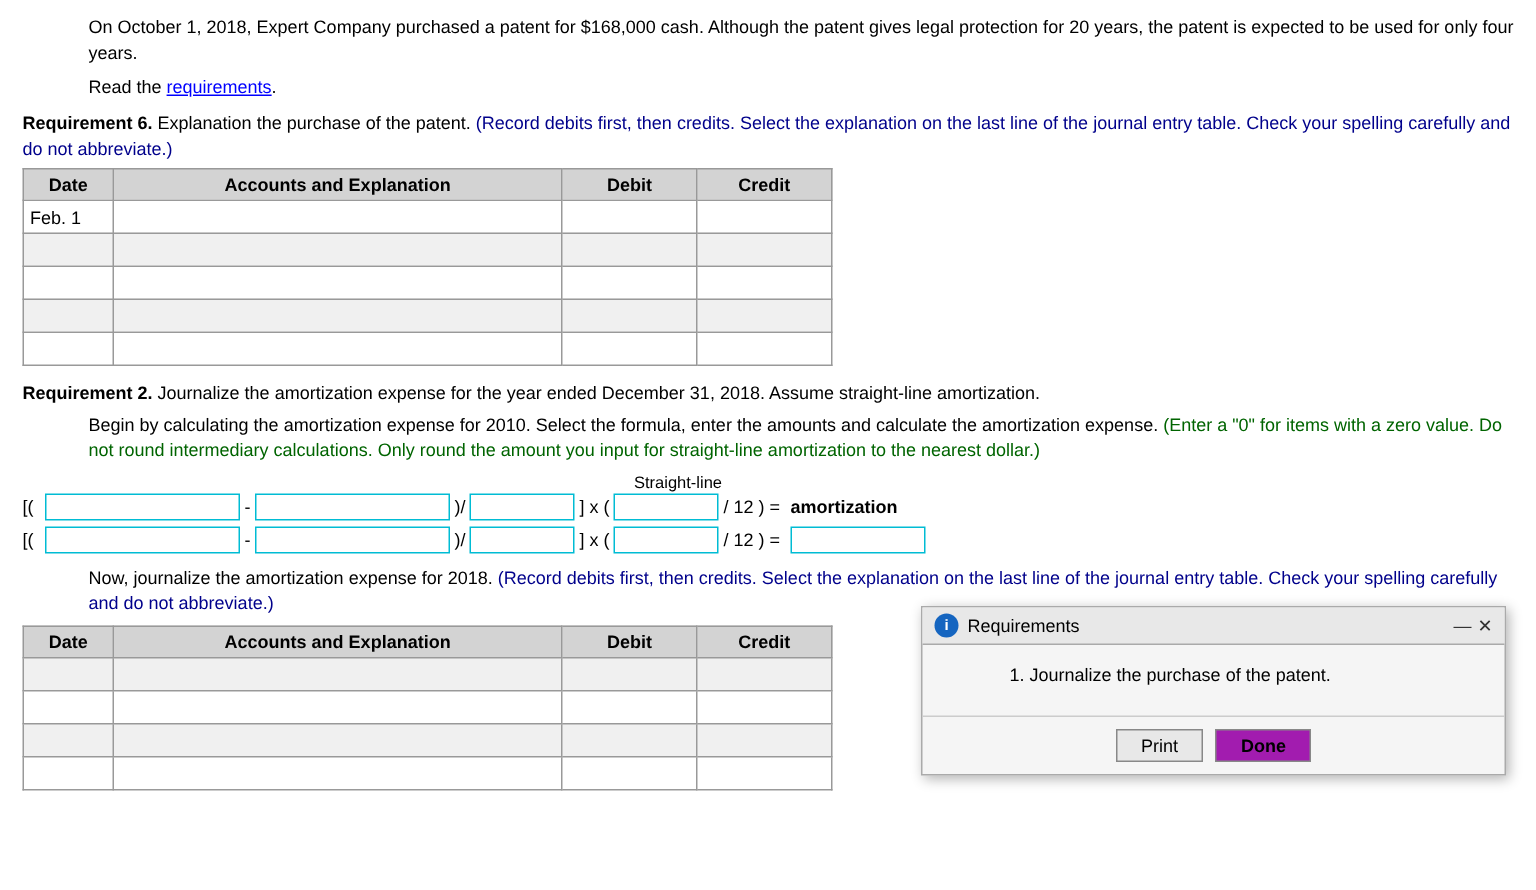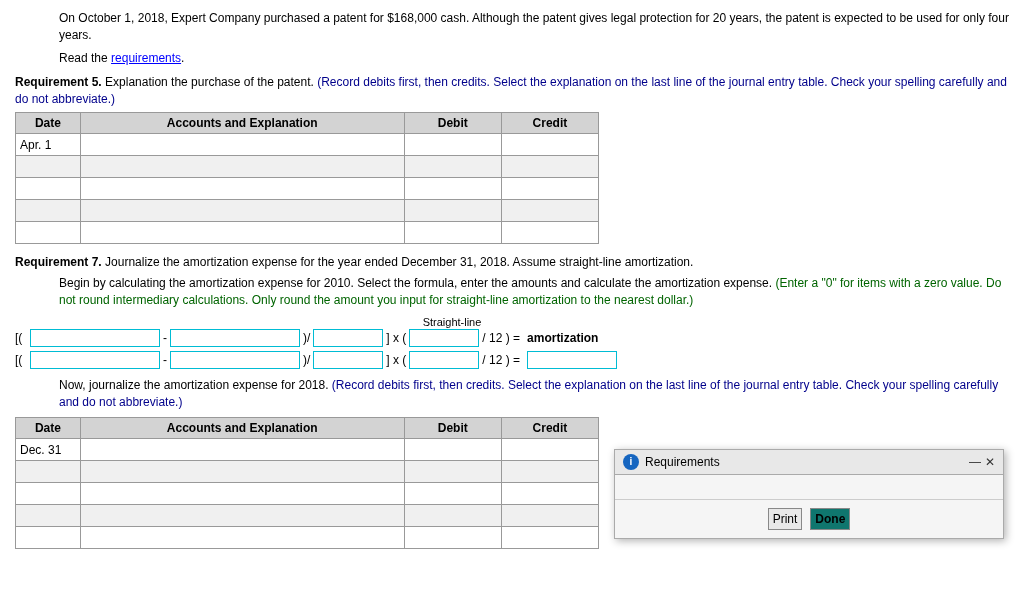--- a/index.html
+++ b/index.html
@@ -12,21 +12,21 @@
       position: relative;
     }
     p { margin-bottom: 6px; line-height: 1.4; margin-left: 44px; }
     a { color: #00f; }
     .req-label { font-weight: bold; }
     .instruction { color: #00008b; }
     .green-instruction { color: #006400; }
 
     table.journal {
       border-collapse: collapse;
-      width: 584px;
+      width: 540px;
       margin-bottom: 10px;
       font-size: 12px;
     }
     table.journal th {
       border: 1px solid #999;
       padding: 3px 6px;
       background: #d3d3d3;
       text-align: center;
       font-weight: bold;
     }
@@ -130,28 +130,28 @@
       line-height: 1.6;
     }
     .popup-footer {
       display: flex;
       justify-content: center;
       gap: 8px;
       padding: 8px;
       border-top: 1px solid #ccc;
     }
     .popup-btn {
-      padding: 3px 4px;
+      padding: 3px 16px;
       font-size: 12px;
       border: 1px solid #888;
       background: #e8e8e8;
       cursor: pointer;
     }
     .popup-btn.done {
-      background: #0f766e;
+      background: #a21caf;
       font-weight: bold;
     }
     .info-circle {
       display: inline-flex;
       align-items: center;
       justify-content: center;
       width: 16px;
       height: 16px;
       background: #1565c0;
       border-radius: 50%;
@@ -171,35 +171,35 @@
   </style>
 </head>
 <body>
 
 <p>On October 1, 2018, Expert Company purchased a patent for $168,000 cash. Although the patent gives legal protection for 20 years, the patent is expected to be used for only four years.</p>
 <p>
   Read the <a href="#">requirements</a><span>.</span>
 </p>
 
 <p class="section-title">
-  <span class="req-label">Requirement 5.</span><span> Explanation the purchase of the patent.</span><span class="instruction"> (Record debits first, then credits. Select the explanation on the last line of the journal entry table. Check your spelling carefully and do not abbreviate.)</span>
+  <span class="req-label">Requirement 6.</span><span> Explanation the purchase of the patent.</span><span class="instruction"> (Record debits first, then credits. Select the explanation on the last line of the journal entry table. Check your spelling carefully and do not abbreviate.)</span>
 </p>
 
 <table class="journal">
   <thead>
     <tr>
       <th>Date</th>
       <th>Accounts and Explanation</th>
       <th>Debit</th>
       <th>Credit</th>
     </tr>
   </thead>
   <tbody>
     <tr>
-      <td class="date-col">Apr. 1</td>
+      <td class="date-col">Feb. 1</td>
       <td class="acct-col"><input type="text" style="width: 100%; border: none; outline: none;"></td>
       <td class="debit-col"><input type="text" style="width: 100%; border: none; outline: none;"></td>
       <td class="credit-col"><input type="text" style="width: 100%; border: none; outline: none;"></td>
     </tr>
     <tr class="shaded">
       <td class="date-col"></td>
       <td class="acct-col"><input type="text" style="width: 100%; border: none; outline: none; background: transparent;"></td>
       <td class="debit-col"><input type="text" style="width: 100%; border: none; outline: none; background: transparent;"></td>
       <td class="credit-col"><input type="text" style="width: 100%; border: none; outline: none; background: transparent;"></td>
     </tr>
@@ -218,21 +218,21 @@
     <tr>
       <td class="date-col"></td>
       <td class="acct-col"><input type="text" style="width: 100%; border: none; outline: none;"></td>
       <td class="debit-col"><input type="text" style="width: 100%; border: none; outline: none;"></td>
       <td class="credit-col"><input type="text" style="width: 100%; border: none; outline: none;"></td>
     </tr>
   </tbody>
 </table>
 
 <p class="section-title">
-  <span class="req-label">Requirement 7.</span><span> Journalize the amortization expense for the year ended December 31, 2018. Assume straight-line amortization.</span>
+  <span class="req-label">Requirement 2.</span><span> Journalize the amortization expense for the year ended December 31, 2018. Assume straight-line amortization.</span>
 </p>
 
 <p>
   <span>Begin by calculating the amortization expense for 2010. Select the formula, enter the amounts and calculate the amortization expense.</span><span class="green-instruction"> (Enter a "0" for items with a zero value. Do not round intermediary calculations. Only round the amount you input for straight-line amortization to the nearest dollar.)</span>
 </p>
 
 <div class="formula-container">
   <div style="display:flex; justify-content:center; padding-right:120px; font-size:11px; margin-bottom:1px;">
     <span>Straight-line</span>
   </div>
@@ -271,26 +271,20 @@
 <table class="journal">
   <thead>
     <tr>
       <th>Date</th>
       <th>Accounts and Explanation</th>
       <th>Debit</th>
       <th>Credit</th>
     </tr>
   </thead>
   <tbody>
-    <tr>
-      <td class="date-col">Dec. 31</td>
-      <td class="acct-col"><input type="text" style="width: 100%; border: none; outline: none;"></td>
-      <td class="debit-col"><input type="text" style="width: 100%; border: none; outline: none;"></td>
-      <td class="credit-col"><input type="text" style="width: 100%; border: none; outline: none;"></td>
-    </tr>
     <tr class="shaded">
       <td class="date-col"></td>
       <td class="acct-col"><input type="text" style="width: 100%; border: none; outline: none; background: transparent;"></td>
       <td class="debit-col"><input type="text" style="width: 100%; border: none; outline: none; background: transparent;"></td>
       <td class="credit-col"><input type="text" style="width: 100%; border: none; outline: none; background: transparent;"></td>
     </tr>
     <tr>
       <td class="date-col"></td>
       <td class="acct-col"><input type="text" style="width: 100%; border: none; outline: none;"></td>
       <td class="debit-col"><input type="text" style="width: 100%; border: none; outline: none;"></td>
@@ -316,18 +310,19 @@
     <div class="popup-header-left">
       <span class="info-circle">i</span>
       <span>Requirements</span>
     </div>
     <div class="popup-header-controls">
       <span title="Minimize">—</span>
       <span title="Close">✕</span>
     </div>
   </div>
   <div class="popup-body">
+    <p>1.  Journalize the purchase of the patent.</p>
   </div>
   <div class="popup-footer">
     <button class="popup-btn">Print</button>
     <button class="popup-btn done">Done</button>
   </div>
 </div>
 
 </body></html>

